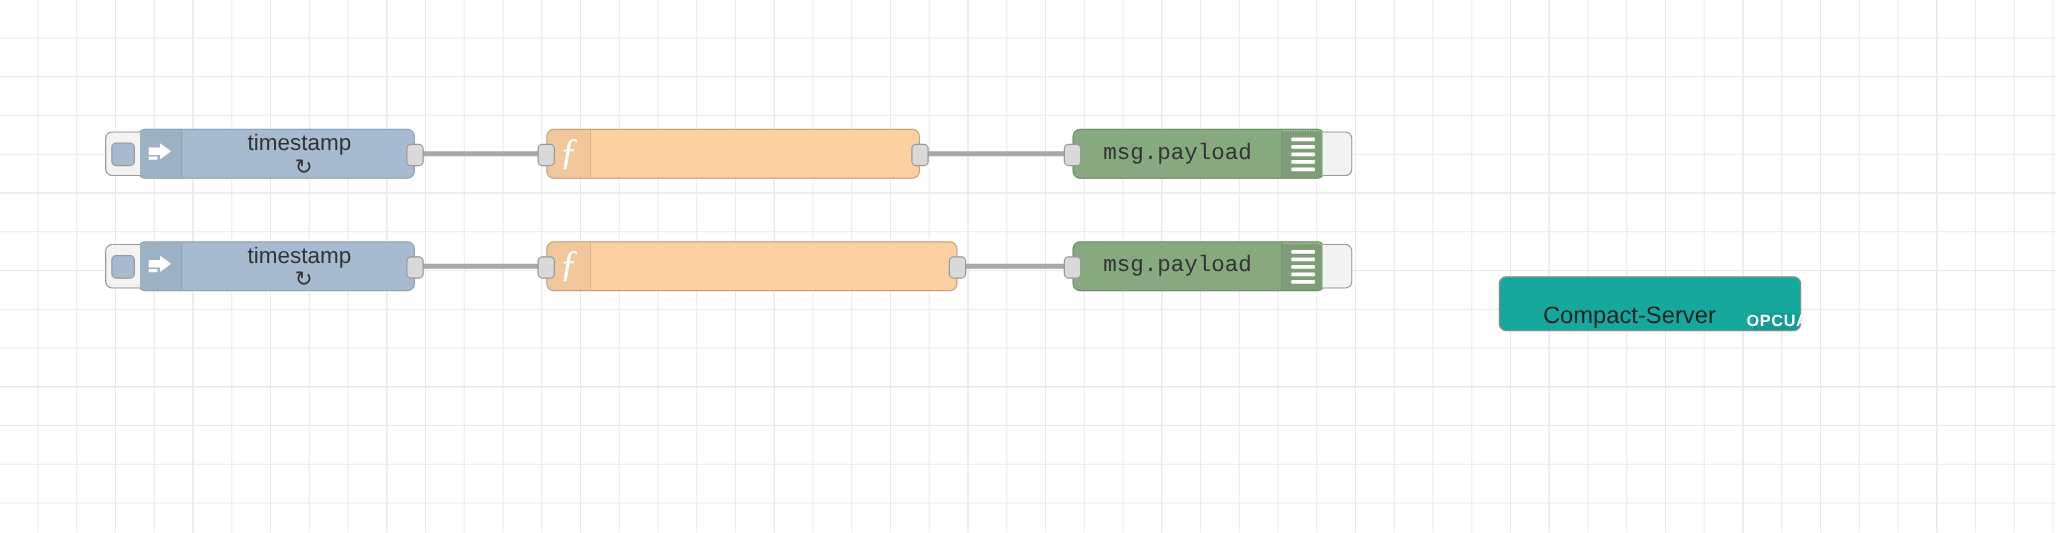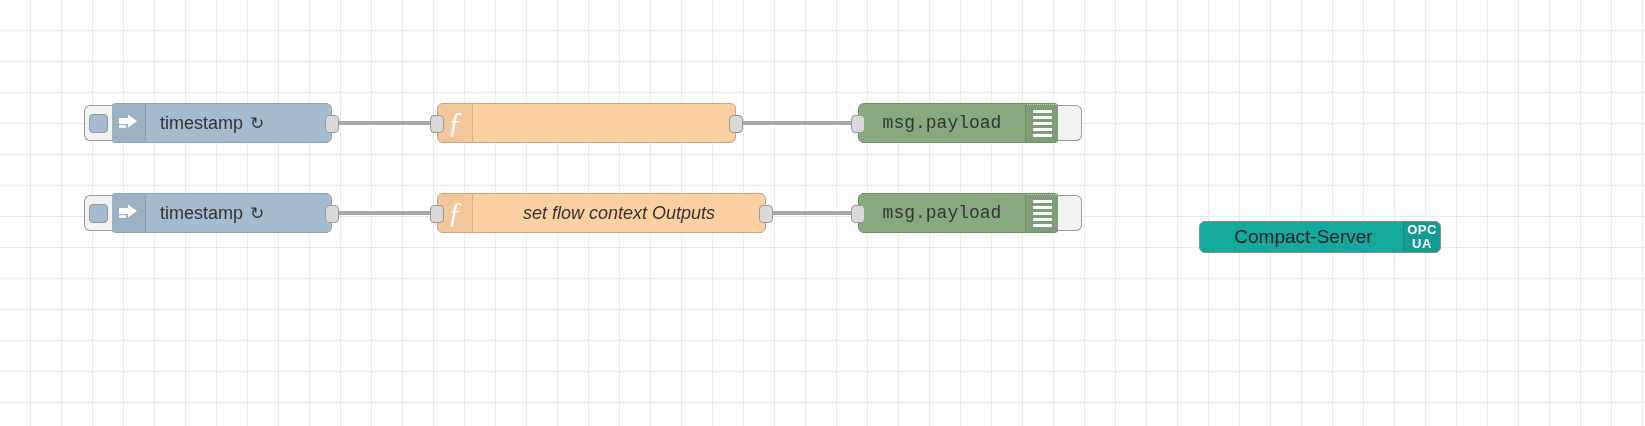--- a/index.html
+++ b/index.html
@@ -88,20 +88,21 @@
     display: flex;
     align-items: center;
     justify-content: center;
     border-right: 1px solid rgba(0,0,0,0.10);
     background: rgba(0,0,0,0.05);
     border-radius: 5px 0 0 5px;
   }
   .inject-label {
     justify-content: flex-start;
     padding-left: 14px;
+    flex-direction: column;
   }
   .repeat-glyph {
     margin-left: 7px;
     font-size: 17px;
     line-height: 1;
   }
 
   
   .function-node {
     background: #fdd0a2;
@@ -163,32 +164,32 @@
     background: #f3f3f3;
     border: 1px solid #999;
     border-left: none;
     border-radius: 0 6px 6px 0;
   }
 
   
   .opcua-node {
     background: #16a79d;
     border-color: #8c8c8c;
-    height: 32px;
+    height: 44px;
+    align-items: flex-end;
   }
   .opcua-label {
     font-size: 19px;
     color: #222;
     padding: 0 18px 0 22px;
   }
   .opcua-badge {
     flex: 0 0 auto;
     width: 36px;
     display: flex;
-    flex-direction: column;
     align-items: center;
     justify-content: center;
     background: #139c93;
     border-left: 1px solid rgba(0,0,0,0.10);
     border-radius: 0 5px 5px 0;
     color: #ffffff;
     font-size: 13px;
     font-weight: bold;
     line-height: 1.05;
     letter-spacing: 0.5px;
@@ -283,21 +284,20 @@
       <span class="repeat-glyph">↻</span>
     </div>
     <div class="port port-out"></div>
   </div>
 
   <div class="node function-node" style="left:437px; top:193px; width:329px;">
     <div class="port port-in"></div>
     <div class="node-icon">
       <span class="f-glyph">ƒ</span>
     </div>
-    <div class="node-label function-label">set flow context Outputs</div>
     <div class="port port-out"></div>
   </div>
 
   <div class="node debug-node" style="left:858px; top:193px; width:202px;">
     <div class="port port-in"></div>
     <div class="node-label">msg.payload</div>
     <div class="debug-icon">
       <span class="bars">
         <i></i>
           <i></i>

